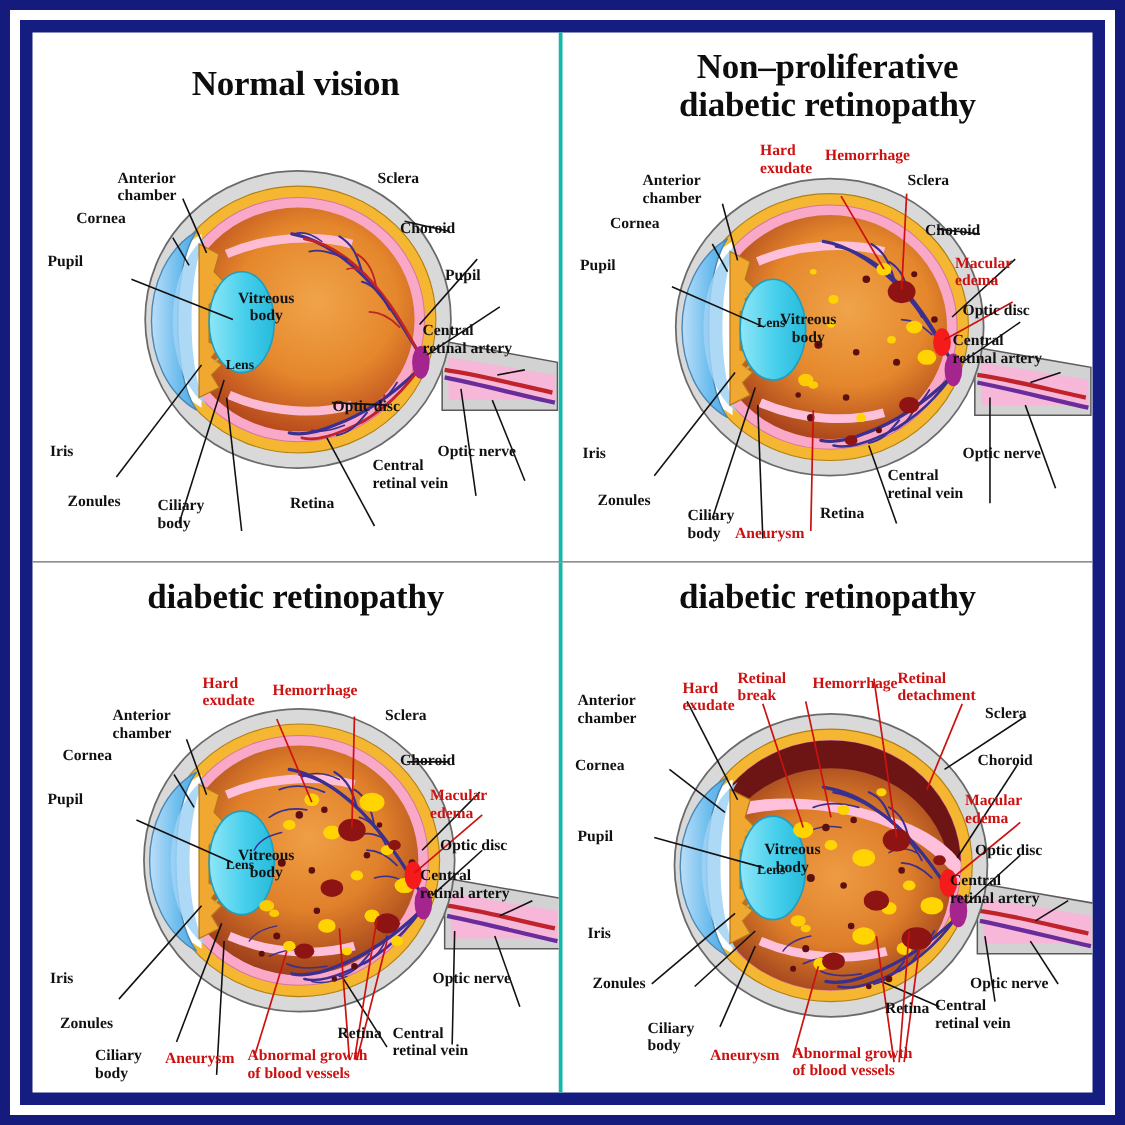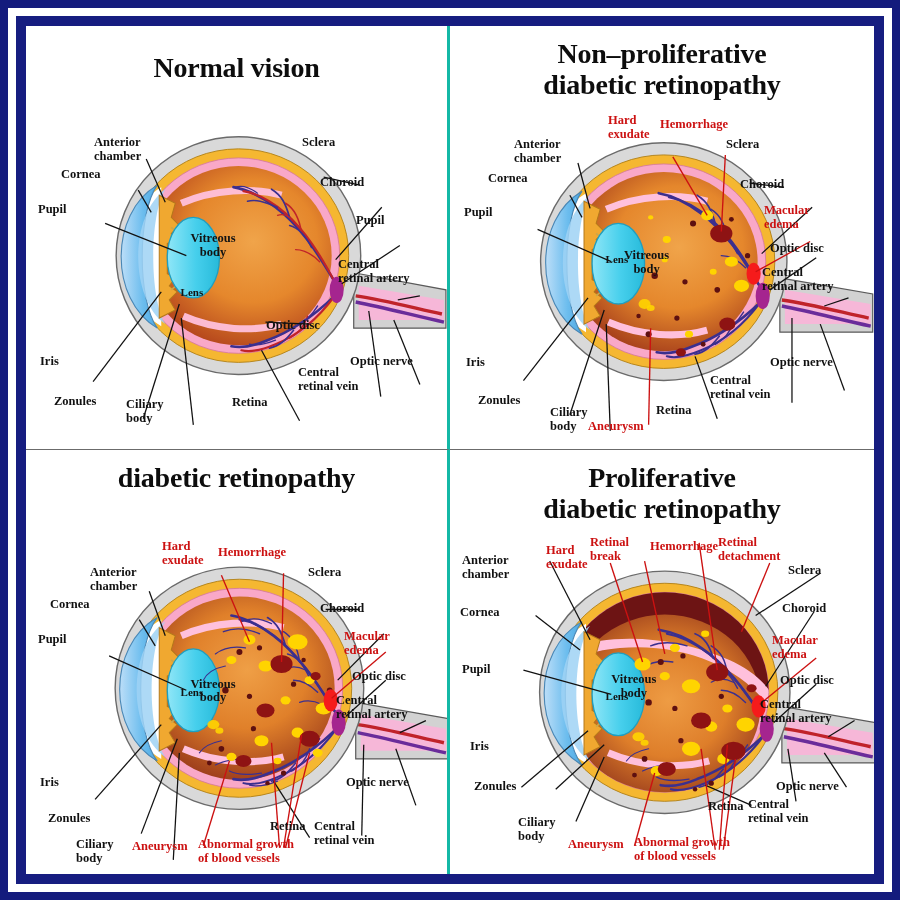--- a/index.html
+++ b/index.html
@@ -493,21 +493,20 @@
         <div class="lbl red" style="left:192px;top:96px;">Hemorrhage</div>
         <div class="lbl red ctr" style="left:318px;top:180px;width:86px;">Macular
 edema</div>
         <div class="lbl red" style="left:106px;top:390px;">Aneurysm</div>
         <div class="lbl red ctr" style="left:172px;top:388px;width:118px;">Abnormal growth
 of blood vessels</div>
       </div>
 
       <div class="panel">
         <div class="ptitle two-line">
-          <div>Proliferative</div>
           <div>diabetic retinopathy</div>
         </div>
         <div class="stage">
           <svg class="eye" viewBox="0 0 420 420" preserveAspectRatio="none">
             <defs>
               <radialGradient id="vitD" cx="52%" cy="48%" r="62%">
                 <stop offset="0%" stop-color="#ee9c44"></stop>
                 <stop offset="50%" stop-color="#de7e2a"></stop>
                 <stop offset="100%" stop-color="#8e321a"></stop>
               </radialGradient>

